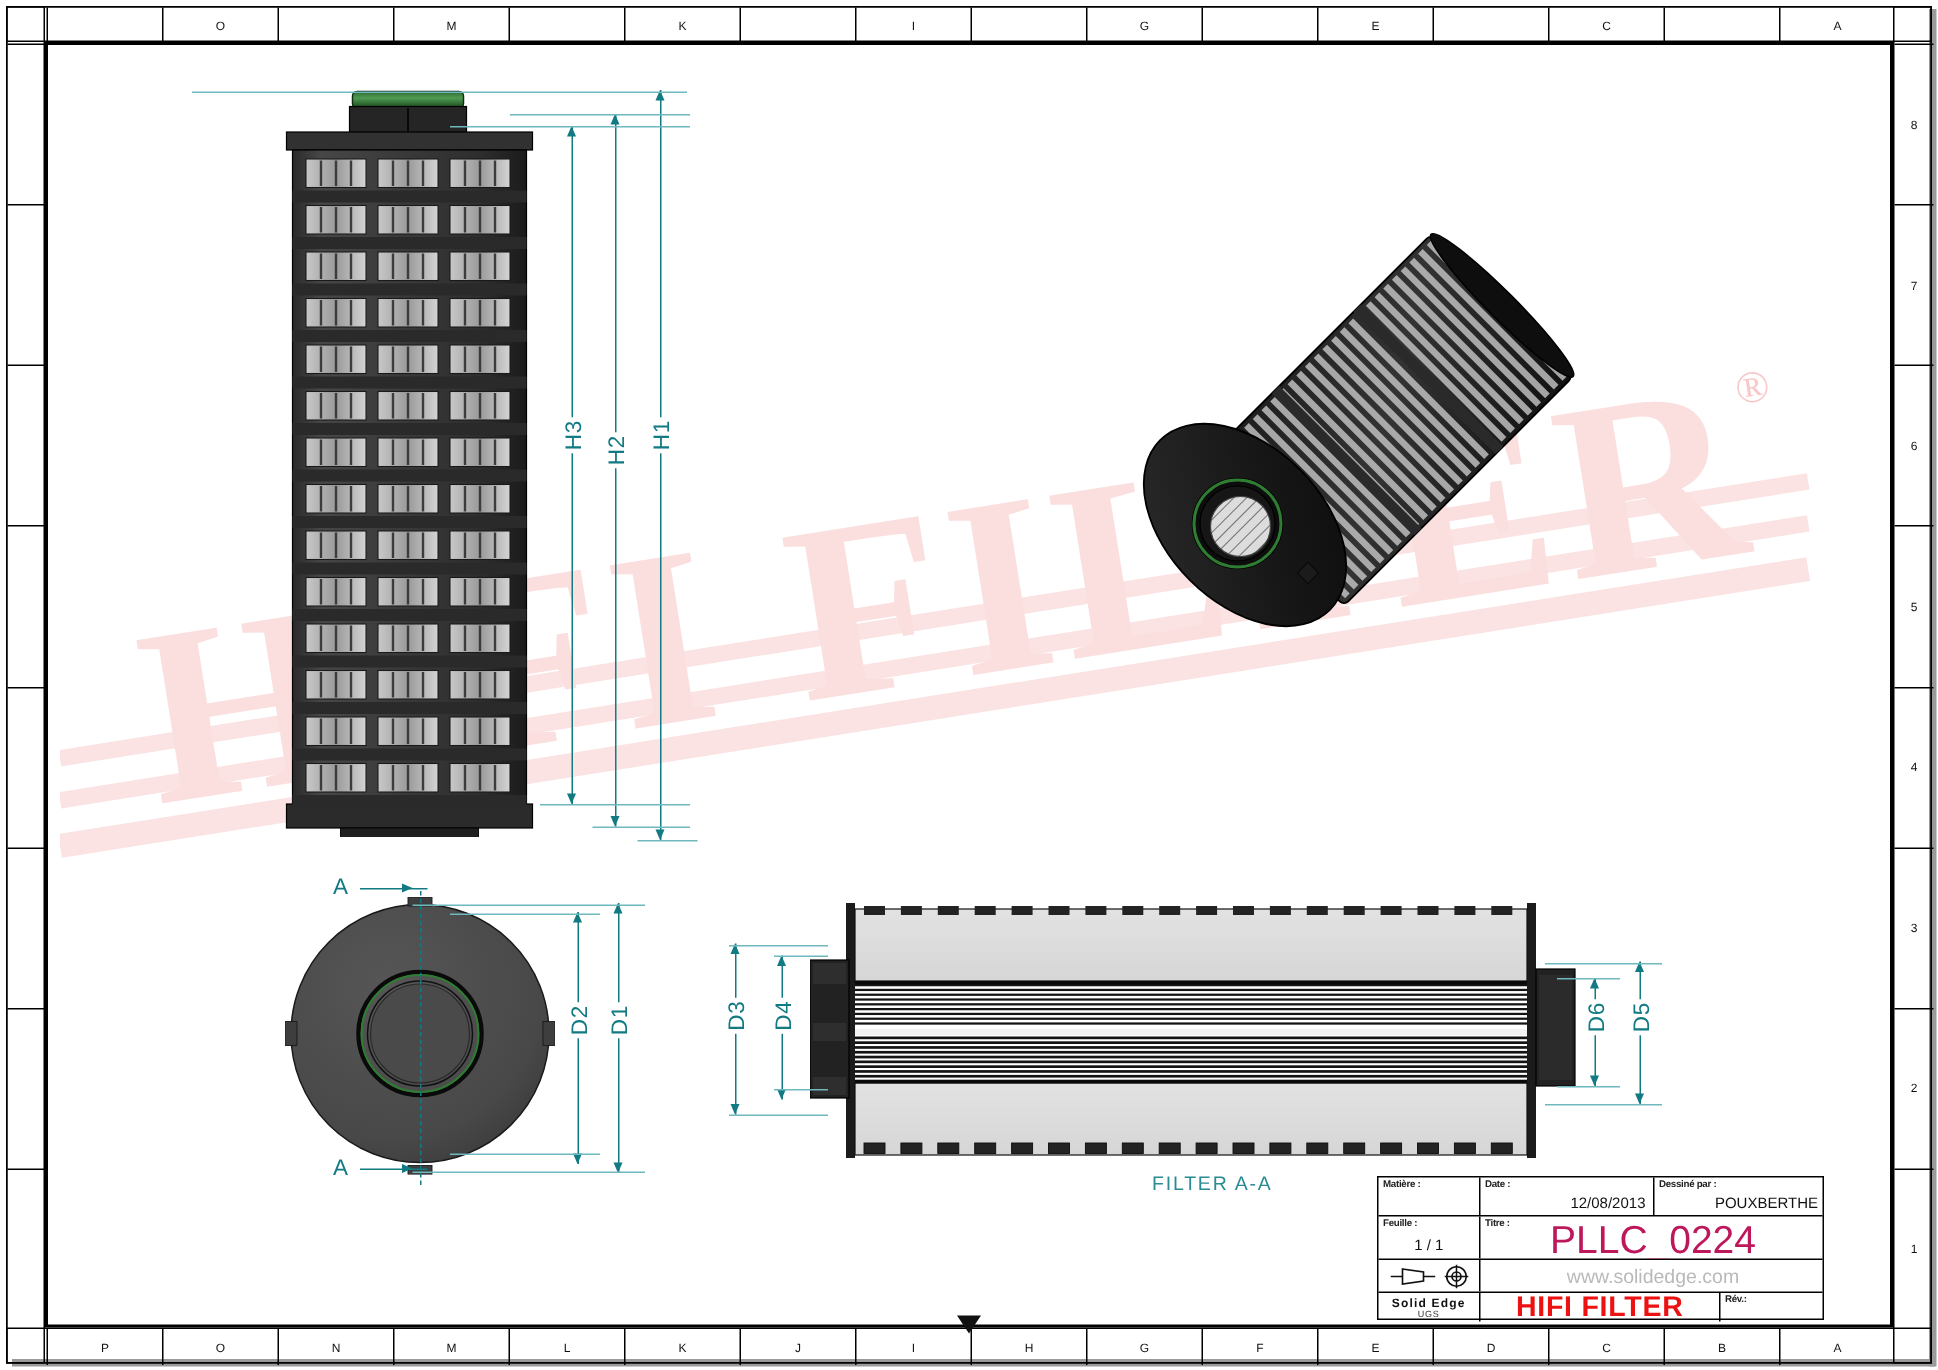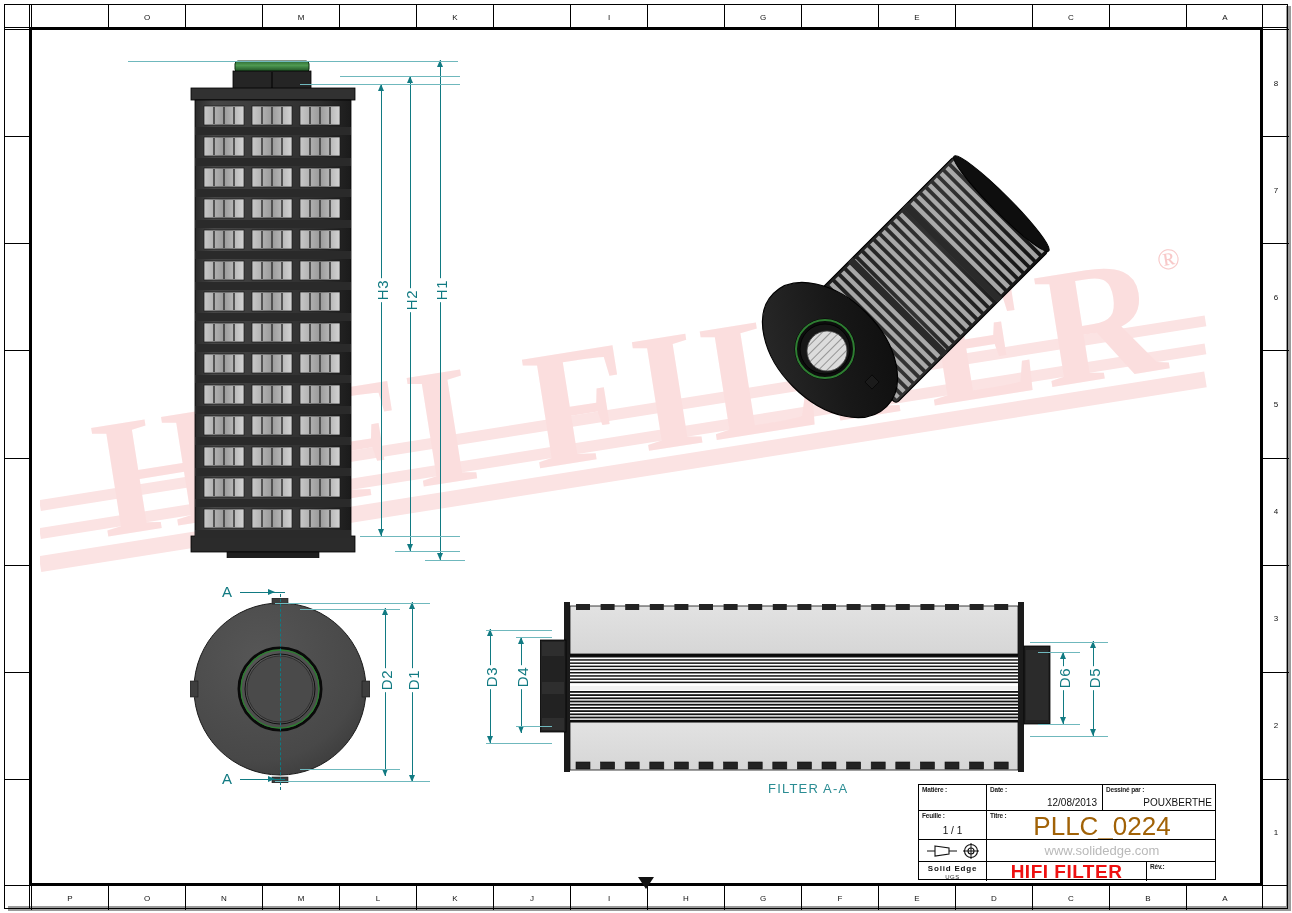--- a/index.html
+++ b/index.html
@@ -159,21 +159,21 @@
     letter-spacing: -0.2px;
   }
   .tb-val {
     position: absolute; right: 5px; bottom: 2px;
     font-size: 10px; color: #111;
   }
   .tb-val.c { left: 0; right: 0; text-align: center; }
   .tb-big {
     position: absolute; left: 0; right: 0; top: 0; bottom: 0;
     display: flex; align-items: center; justify-content: center;
-    font-size: 26px; color: #a16207; letter-spacing: 0px;
+    font-size: 26px; color: #be185d; letter-spacing: 0px;
     font-family: "Liberation Sans", sans-serif;
   }
   .tb-url {
     position: absolute; left: 0; right: 0; top: 0; bottom: 0;
     display: flex; align-items: center; justify-content: center;
     font-size: 13px; color: #b9b9b9;
   }
   .tb-brand {
     position: absolute; left: 0; right: 0; top: 0; bottom: 0;
     display: flex; align-items: center; justify-content: center;

